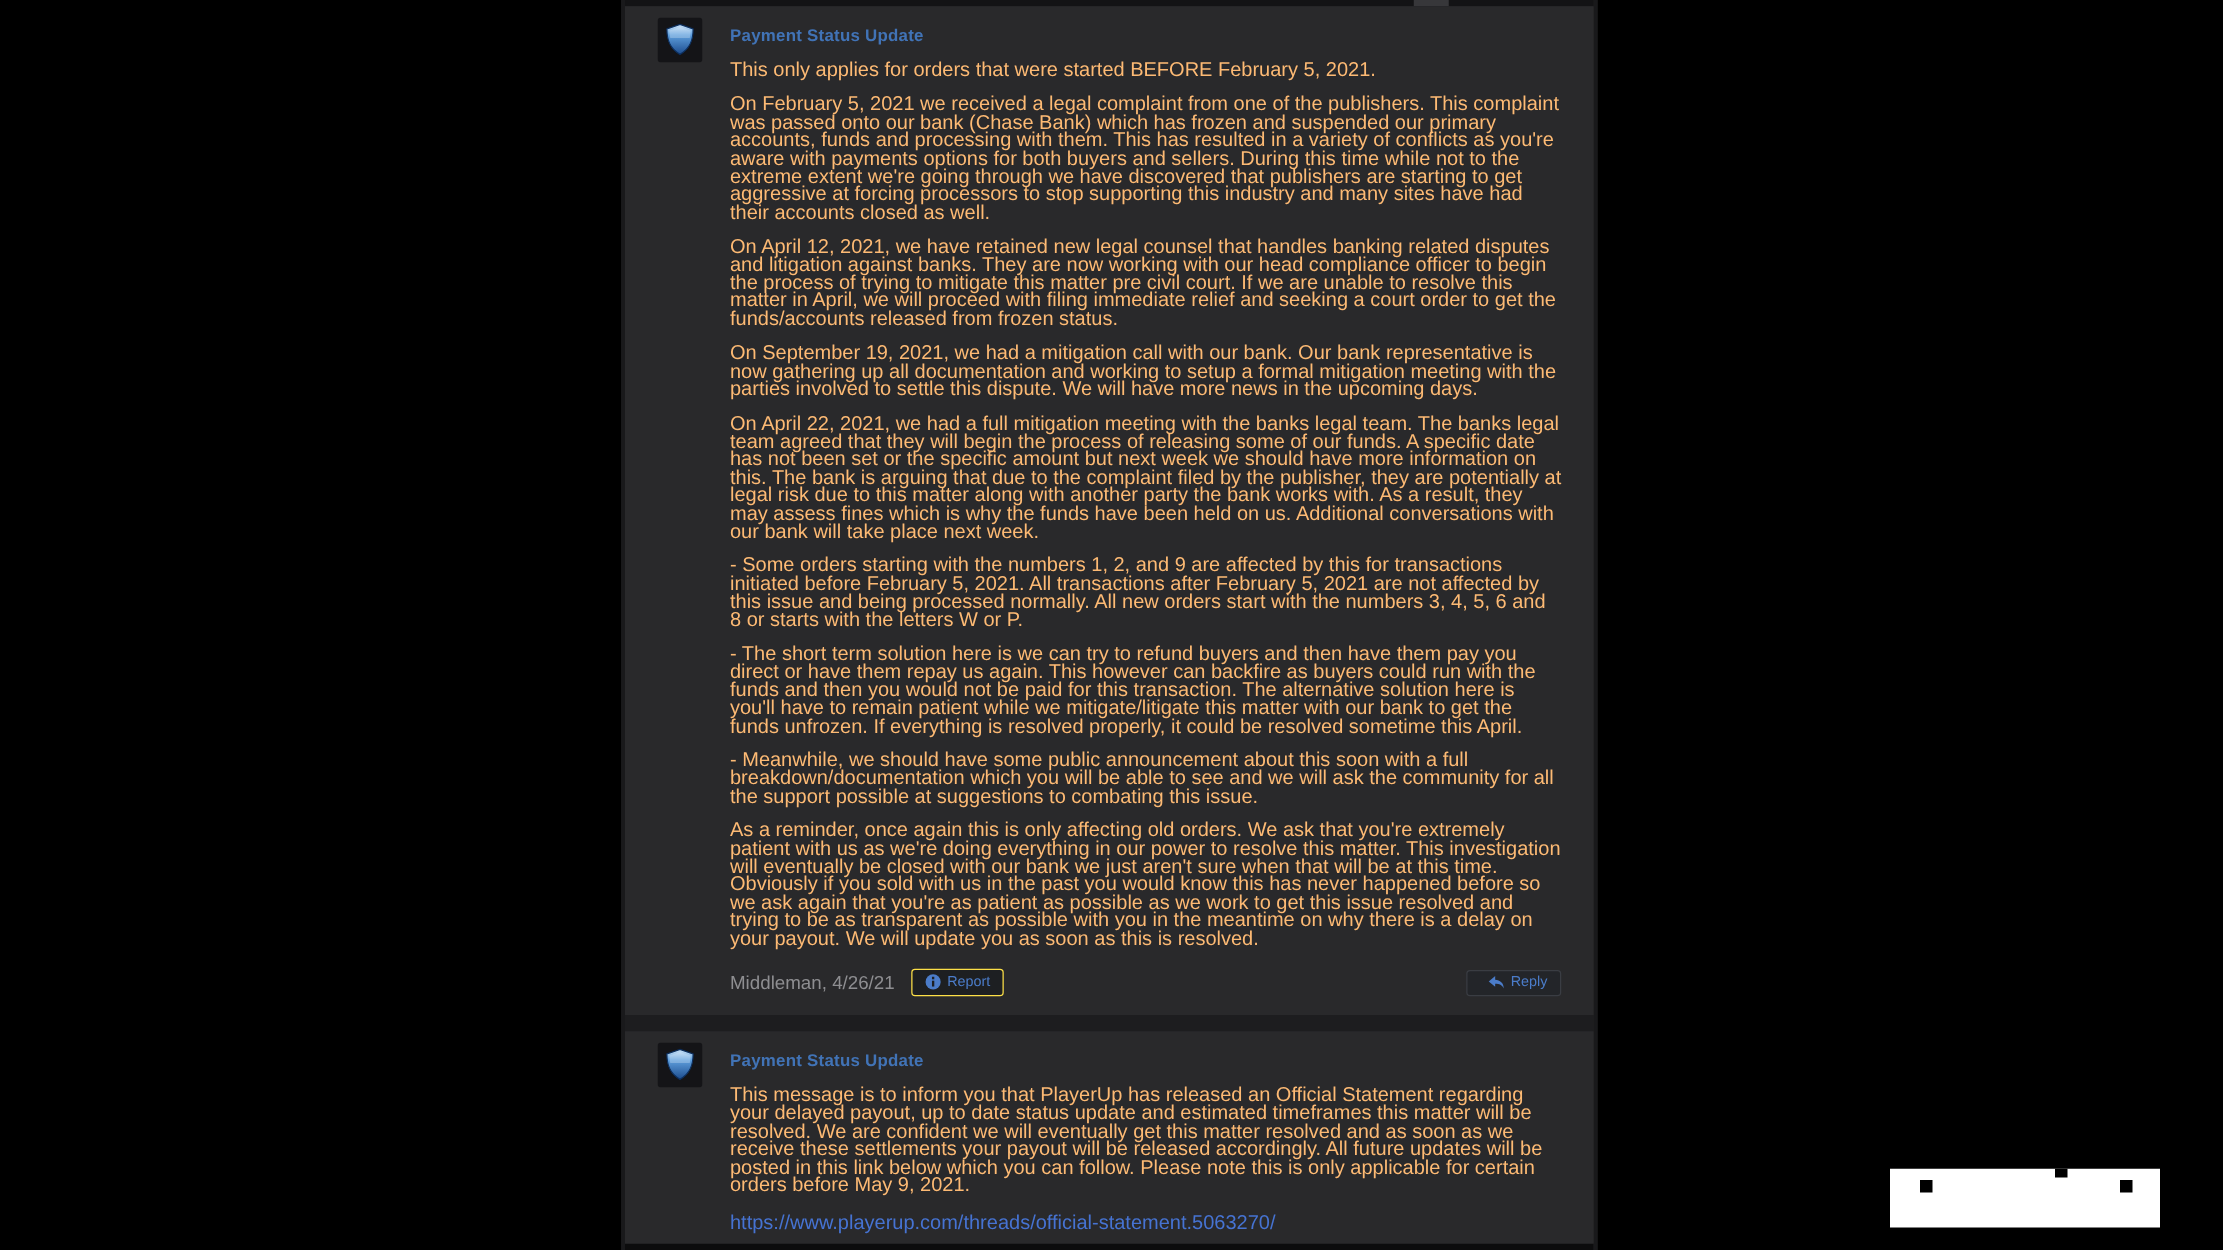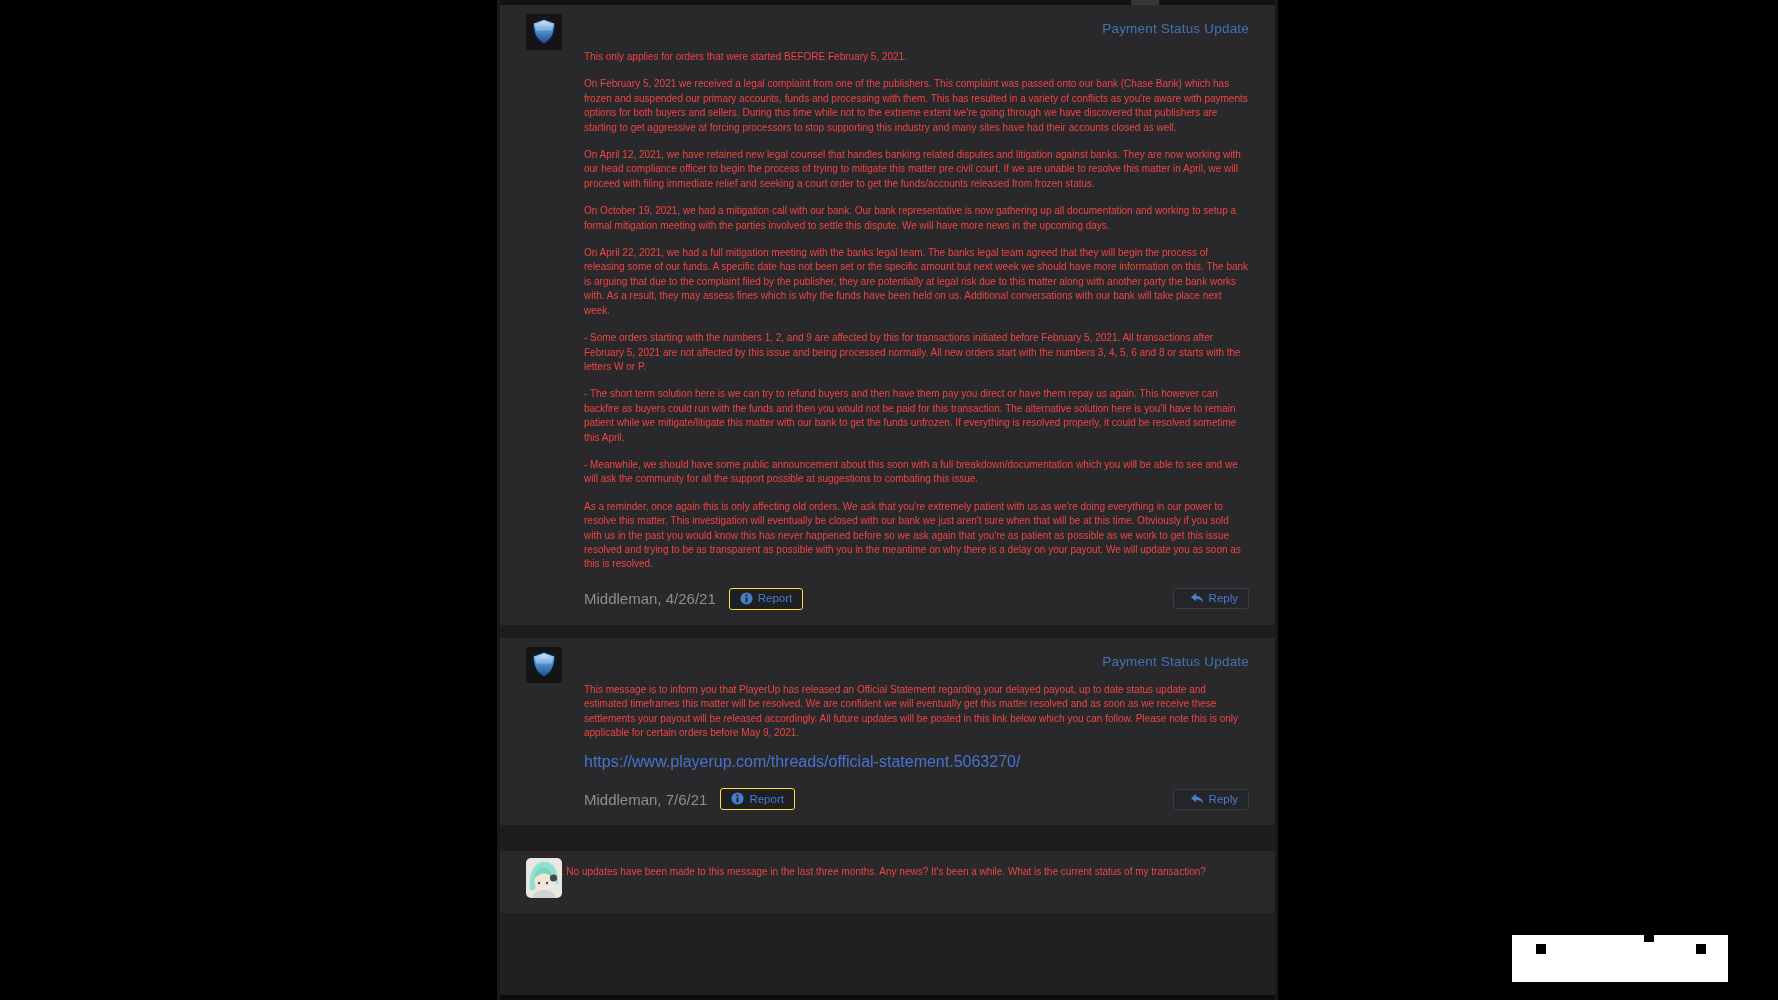--- a/index.html
+++ b/index.html
@@ -32,30 +32,29 @@
 
   .avatar {
     position: absolute; left: 26px; top: 9px;
     width: 36px; height: 36px;
   }
   .avatar.member { height: 40px; top: 7px; }
 
   .post-title {
     margin: 3px 0 14px;
     font-size: 13.5px;
-    font-weight: normal;
+    font-weight: bold;
     color: #4173b6;
     letter-spacing: 0.2px;
-    text-align: right;
   }
   .post-body p {
     margin: 0 0 13px;
-    font-size: 10px;
+    font-size: 16px;
     line-height: 14.4px;
-    color: #ef4444;
+    color: #fdba74;
   }
   .link-row { margin: 1px 0 14px; }
   .post-link {
     font-size: 16px;
     color: #4673d2;
     text-decoration: none;
     cursor: pointer;
   }
 
   .post-footer {
@@ -104,21 +103,21 @@
           <path d="M18 5.5 L28.5 9.2 C28.5 18 26.3 24.8 18 29.5 C9.7 24.8 7.5 18 7.5 9.2 Z" fill="url(#sg1)" stroke="#0d2f5e" stroke-width="1"></path>
           <path d="M18 7.5 L26.5 10.4 C26.5 12.5 26.3 14.5 25.8 16.4 L10.2 16.4 C9.7 14.5 9.5 12.5 9.5 10.4 Z" fill="#ffffff" opacity="0.25"></path>
         </svg>
       </span>
     </div>
     <h3 class="post-title">Payment Status Update</h3>
     <div class="post-body">
       <p>This only applies for orders that were started BEFORE February 5, 2021.</p>
       <p>On February 5, 2021 we received a legal complaint from one of the publishers. This complaint was passed onto our bank (Chase Bank) which has frozen and suspended our primary accounts, funds and processing with them. This has resulted in a variety of conflicts as you're aware with payments options for both buyers and sellers. During this time while not to the extreme extent we're going through we have discovered that publishers are starting to get aggressive at forcing processors to stop supporting this industry and many sites have had their accounts closed as well.</p>
       <p>On April 12, 2021, we have retained new legal counsel that handles banking related disputes and litigation against banks. They are now working with our head compliance officer to begin the process of trying to mitigate this matter pre civil court. If we are unable to resolve this matter in April, we will proceed with filing immediate relief and seeking a court order to get the funds/accounts released from frozen status.</p>
-      <p>On October 19, 2021, we had a mitigation call with our bank. Our bank representative is now gathering up all documentation and working to setup a formal mitigation meeting with the parties involved to settle this dispute. We will have more news in the upcoming days.</p>
+      <p>On September 19, 2021, we had a mitigation call with our bank. Our bank representative is now gathering up all documentation and working to setup a formal mitigation meeting with the parties involved to settle this dispute. We will have more news in the upcoming days.</p>
       <p>On April 22, 2021, we had a full mitigation meeting with the banks legal team. The banks legal team agreed that they will begin the process of releasing some of our funds. A specific date has not been set or the specific amount but next week we should have more information on this. The bank is arguing that due to the complaint filed by the publisher, they are potentially at legal risk due to this matter along with another party the bank works with. As a result, they may assess fines which is why the funds have been held on us. Additional conversations with our bank will take place next week.</p>
       <p>- Some orders starting with the numbers 1, 2, and 9 are affected by this for transactions initiated before February 5, 2021. All transactions after February 5, 2021 are not affected by this issue and being processed normally. All new orders start with the numbers 3, 4, 5, 6 and 8 or starts with the letters W or P.</p>
       <p>- The short term solution here is we can try to refund buyers and then have them pay you direct or have them repay us again. This however can backfire as buyers could run with the funds and then you would not be paid for this transaction. The alternative solution here is you'll have to remain patient while we mitigate/litigate this matter with our bank to get the funds unfrozen. If everything is resolved properly, it could be resolved sometime this April.</p>
       <p>- Meanwhile, we should have some public announcement about this soon with a full breakdown/documentation which you will be able to see and we will ask the community for all the support possible at suggestions to combating this issue.</p>
       <p>As a reminder, once again this is only affecting old orders. We ask that you're extremely patient with us as we're doing everything in our power to resolve this matter. This investigation will eventually be closed with our bank we just aren't sure when that will be at this time. Obviously if you sold with us in the past you would know this has never happened before so we ask again that you're as patient as possible as we work to get this issue resolved and trying to be as transparent as possible with you in the meantime on why there is a delay on your payout. We will update you as soon as this is resolved.</p>
     </div>
     <div class="post-footer">
       <span class="byline">Middleman, 4/26/21</span>
       <button class="btn report">
         <span>

